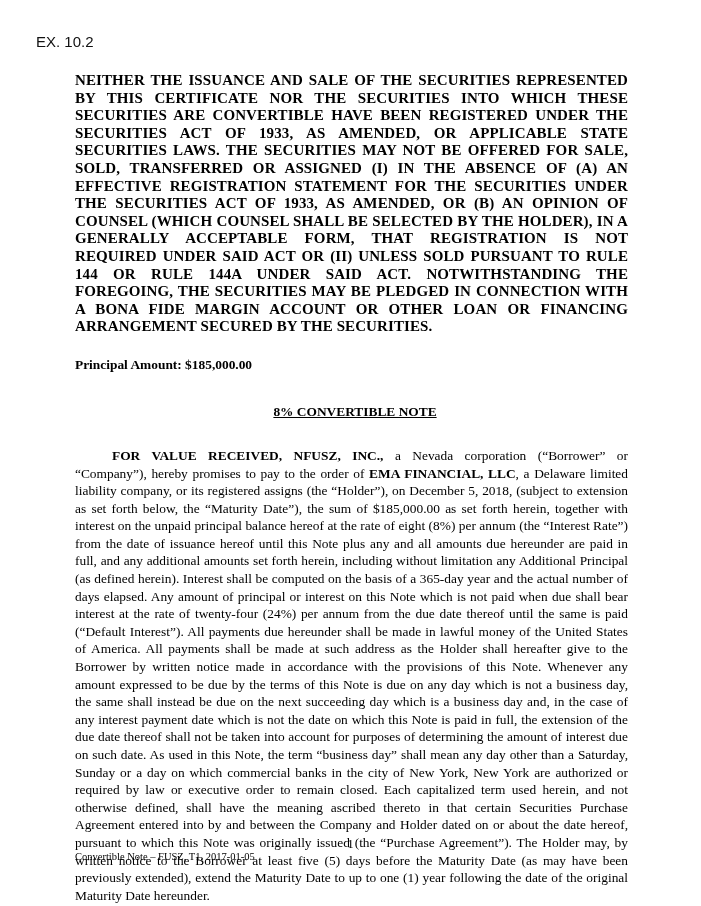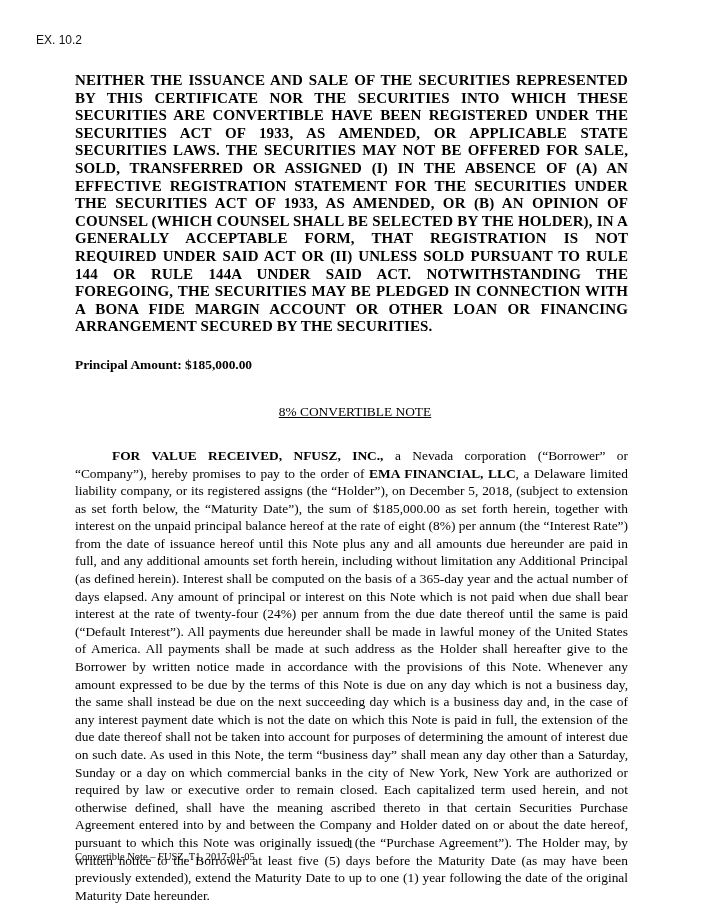--- a/index.html
+++ b/index.html
@@ -14,21 +14,21 @@
     background: #ffffff;
     color: #000000;
     font-family: "Liberation Serif", serif;
     overflow: hidden;
   }
   .exhibit-label {
     position: absolute;
     left: 36px;
     top: 33px;
     font-family: "Liberation Sans", sans-serif;
-    font-size: 12px;
+    font-size: 15px;
     color: #111111;
   }
   .content {
     position: absolute;
     left: 75px;
     top: 0;
     width: 553px;
   }
   .legend-paragraph {
     margin-top: 72px;
@@ -45,21 +45,21 @@
     font-size: 13.4px;
     font-weight: bold;
     flex-direction: column;
   }
   .note-title-wrap {
     margin-top: 31px;
     text-align: center;
     font-size: 13.4px;
   }
   .note-title {
-    font-weight: normal;
+    font-weight: bold;
     text-decoration: underline;
     padding-left: 7px; 
   }
   .body-paragraph {
     margin-top: 27px;
     font-size: 13.4px;
     line-height: 17.6px;
     text-align: justify;
     text-indent: 37px;
   }

